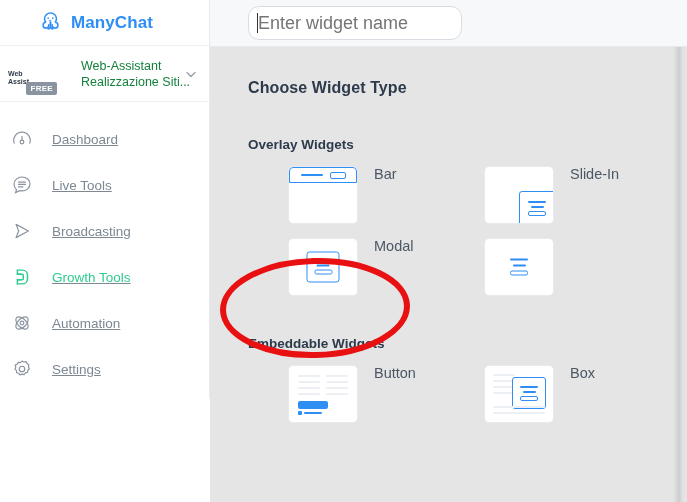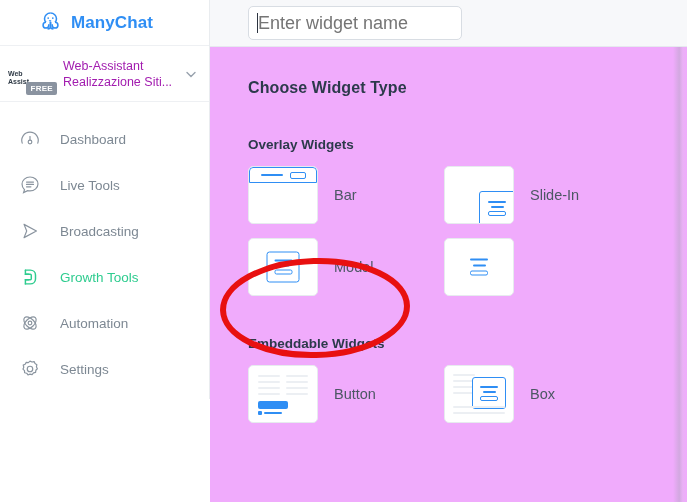--- a/index.html
+++ b/index.html
@@ -81,44 +81,45 @@
     background: #8a93a0;
     color: #ffffff;
     font-size: 8px;
     font-weight: 700;
     letter-spacing: 0.3px;
     padding: 2px 4px;
     border-radius: 2px;
     line-height: 9px;
   }
   .profile-text {
-    margin-left: 15px;
+    margin-left: 33px;
     flex: 1 1 auto;
     min-width: 0;
     font-size: 12.5px;
-    color: #a21caf;
+    color: #15803d;
     line-height: 16px;
   }
   .profile-text .l1, .profile-text .l2 {
     white-space: nowrap; overflow: hidden; text-overflow: ellipsis;
   }
   .chev {
     width: 16px; height: 16px;
     flex: 0 0 16px;
     color: #8a949f;
   }
 
   .nav { padding-top: 14px; }
   .nav-item {
     display: flex;
     align-items: center;
     height: 46px;
-    padding-left: 18px;
+    padding-left: 10px;
     cursor: pointer;
     color: #7d8893;
+    text-decoration: underline;
   }
   .nav-item .ico {
     width: 23px; height: 23px;
     flex: 0 0 23px;
     display: flex; align-items: center; justify-content: center;
   }
   .nav-item .lbl {
     margin-left: 19px;
     font-size: 13.5px;
     color: #7d8893;
@@ -143,40 +144,40 @@
     border-bottom: 1px solid #e6e9ee;
     display: flex;
     align-items: center;
     padding-left: 38px;
   }
   .name-input {
     width: 214px;
     height: 34px;
     background: #ffffff;
     border: 1px solid #d8dde3;
-    border-radius: 5px;
+    border-radius: 11px;
     padding: 0 9px;
     font-size: 18px;
     color: #6e7a88;
     font-family: "Liberation Sans", sans-serif;
     outline: none;
     position: relative;
   }
   .input-shell { position: relative; }
   .caret {
     position: absolute;
     left: 9px; top: 7px;
     width: 1px; height: 20px;
     background: #2c3440;
   }
 
   .content {
     flex: 1 1 auto;
     padding: 32px 0 0 38px;
-    background: #f0abfc;
+    background: #e5e5e5;
     overflow: hidden;
     position: relative;
   }
   .h-choose {
     font-size: 16px;
     font-weight: 700;
     color: #2c3a4b;
     letter-spacing: 0.1px;
   }
   .group-title {
@@ -186,22 +187,22 @@
     margin-top: 40px;
     margin-bottom: 14px;
   }
   .grid {
     display: grid;
     grid-template-columns: 196px 196px;
     row-gap: 14px;
   }
   .opt {
     display: flex;
-    align-items: center;
     cursor: pointer;
+    margin-left: 40px;
   }
   .thumb {
     width: 70px; height: 58px;
     flex: 0 0 70px;
     background: #ffffff;
     border: 1px solid #e7ebef;
     border-radius: 5px;
     position: relative;
     overflow: hidden;
   }

